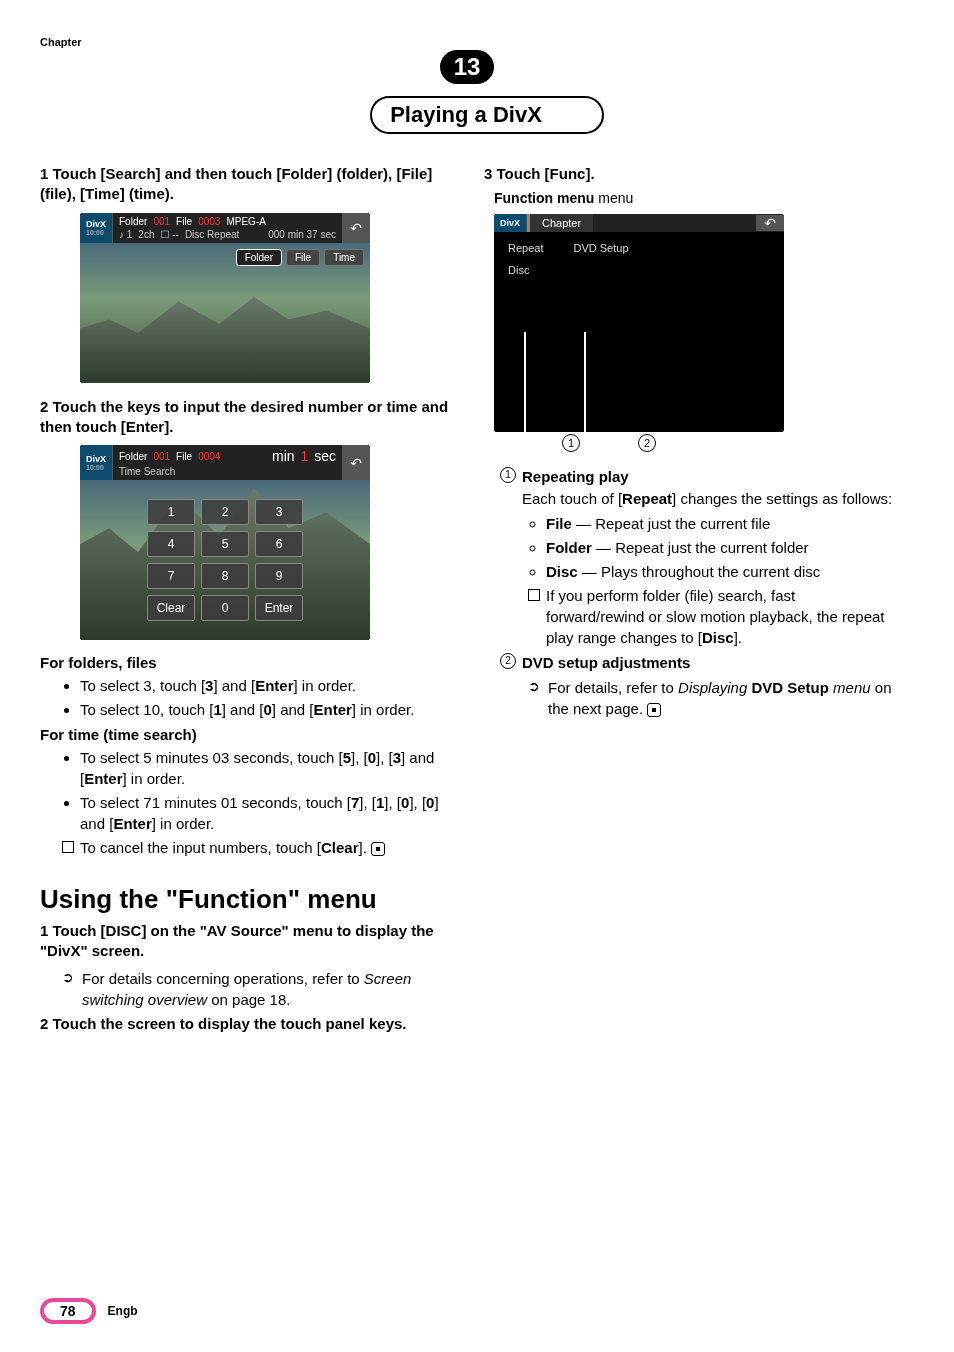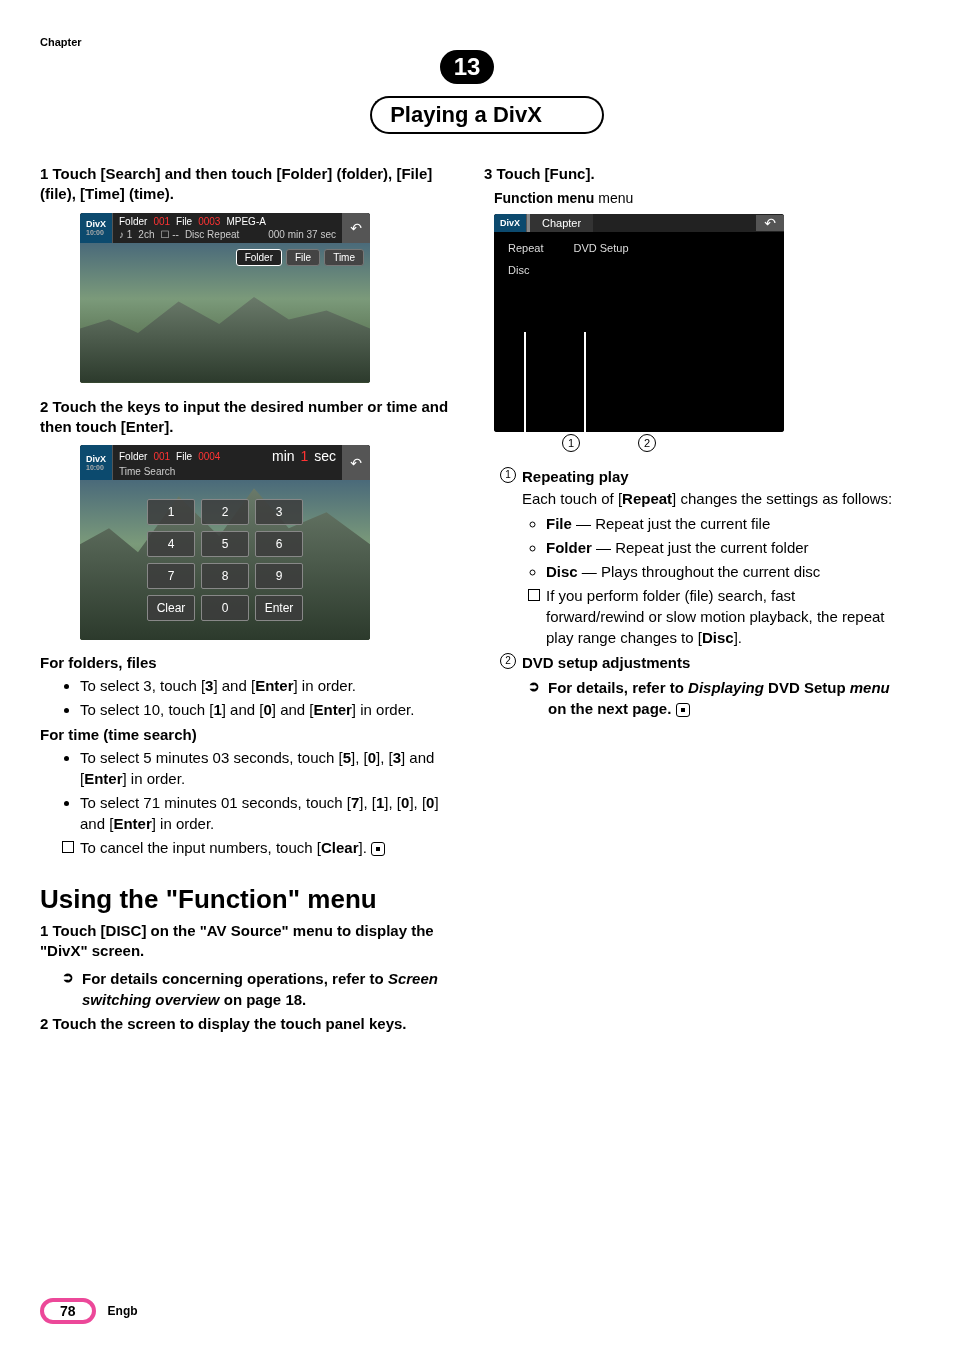--- a/index.html
+++ b/index.html
@@ -160,21 +160,21 @@
   .note-li{list-style:none;margin-left:-18px;padding-left:18px;position:relative;}
   .note-li::before{content:"";position:absolute;left:0;top:4px;width:10px;height:10px;border:1px solid #000;}
   .end-icon{display:inline-block;border:1px solid #000;border-radius:3px;width:14px;height:14px;vertical-align:middle;position:relative;}
   .end-icon::after{content:"";position:absolute;left:4px;top:4px;width:4px;height:4px;background:#000;}
 
   h2.section {
     font-size: 26px;
     font-weight: bold;
     margin: 26px 0 6px 0;
   }
-  .arrow-li{list-style:none;margin-left:-18px;padding-left:20px;position:relative;font-weight:bold;}
+  .arrow-li{list-style:none;margin-left:-18px;padding-left:20px;position:relative;}
   .arrow-li::before{content:"➲";position:absolute;left:0;top:0;font-size:14px;}
   .italic{font-style:italic;}
 
   .def-list{margin:6px 0 0 16px;padding:0;}
   .def-list > li{list-style:none;margin-bottom:4px;line-height:1.45;position:relative;padding-left:22px;}
   .def-list > li > .circ{position:absolute;left:0;top:1px;border:1px solid #000;border-radius:50%;width:16px;height:16px;display:flex;align-items:center;justify-content:center;font-size:10px;}
   .def-list ul{margin:3px 0 0 10px;padding-left:14px;}
   .def-list ul li{margin-bottom:3px;line-height:1.4;}
   .caption{font-size:14px;margin:4px 0 2px 10px;}
 

